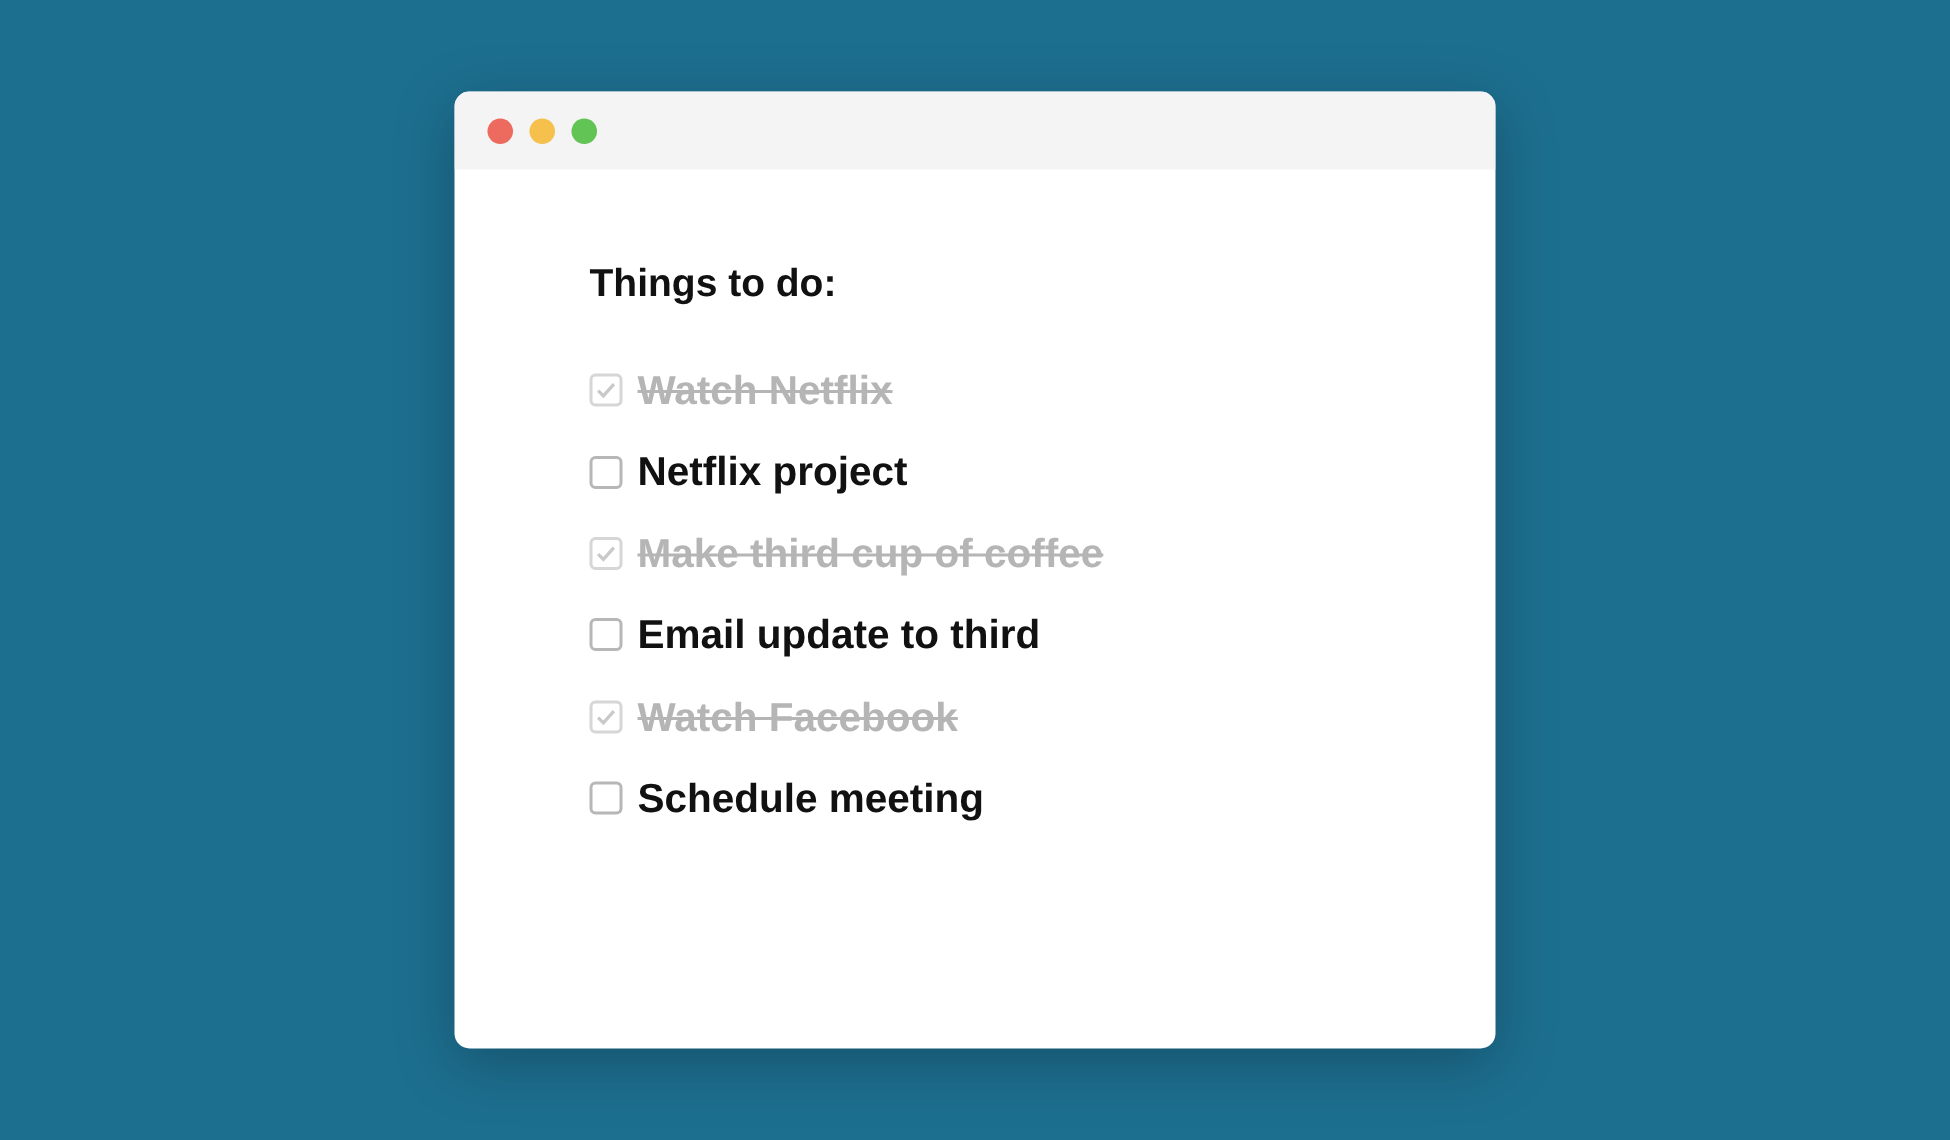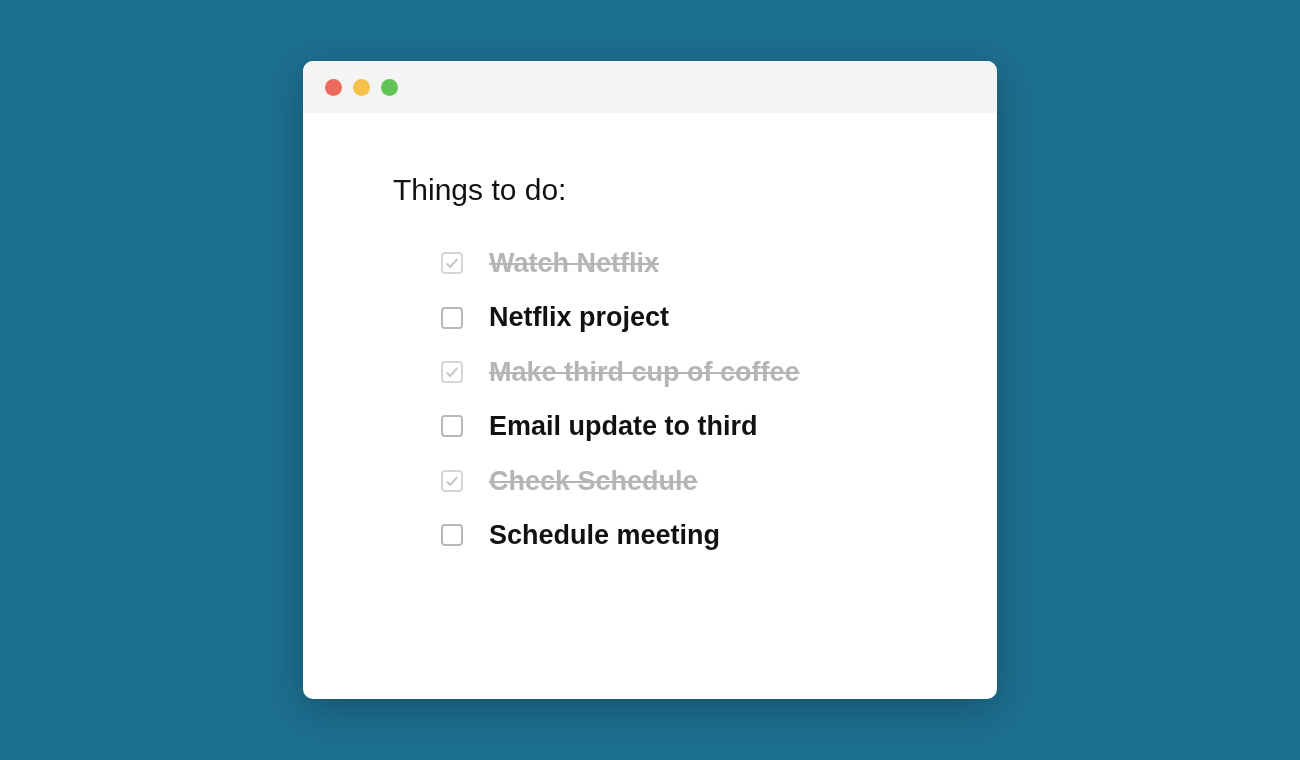--- a/index.html
+++ b/index.html
@@ -40,35 +40,34 @@
       border-radius: 50%;
     }
     .tl-close { background: #ed6a5e; }
     .tl-min   { background: #f5c04b; }
     .tl-zoom  { background: #61c454; }
     .content {
       flex: 1;
       padding: 60px 90px 0 90px;
     }
     .title {
-      font-size: 30px;
-      font-weight: 400;
+      font-size: 26px;
+      font-weight: 700;
       color: #111;
       margin-bottom: 40px;
     }
     .list {
       display: flex;
       flex-direction: column;
       gap: 22px;
     }
     .item {
       display: flex;
       align-items: center;
-      gap: 26px;
-      margin-left: 48px;
+      gap: 10px;
     }
     .checkbox {
       width: 22px;
       height: 22px;
       border: 2px solid #b7b7b7;
       border-radius: 4px;
       display: flex;
       align-items: center;
       justify-content: center;
       flex-shrink: 0;
@@ -134,21 +133,21 @@
         <div class="item">
           <div class="checkbox"></div>
           <span class="label">Email update to third</span>
         </div>
         <div class="item">
           <div class="checkbox done">
             <svg viewBox="0 0 16 16">
               <polyline points="2,8.5 6,12.5 14,3.5"></polyline>
             </svg>
           </div>
-          <span class="label done">Check Schedule</span>
+          <span class="label done">Watch Facebook</span>
         </div>
         <div class="item">
           <div class="checkbox"></div>
           <span class="label">Schedule meeting</span>
         </div>
       </div>
   </div>
 </div>
 
 </body></html>

